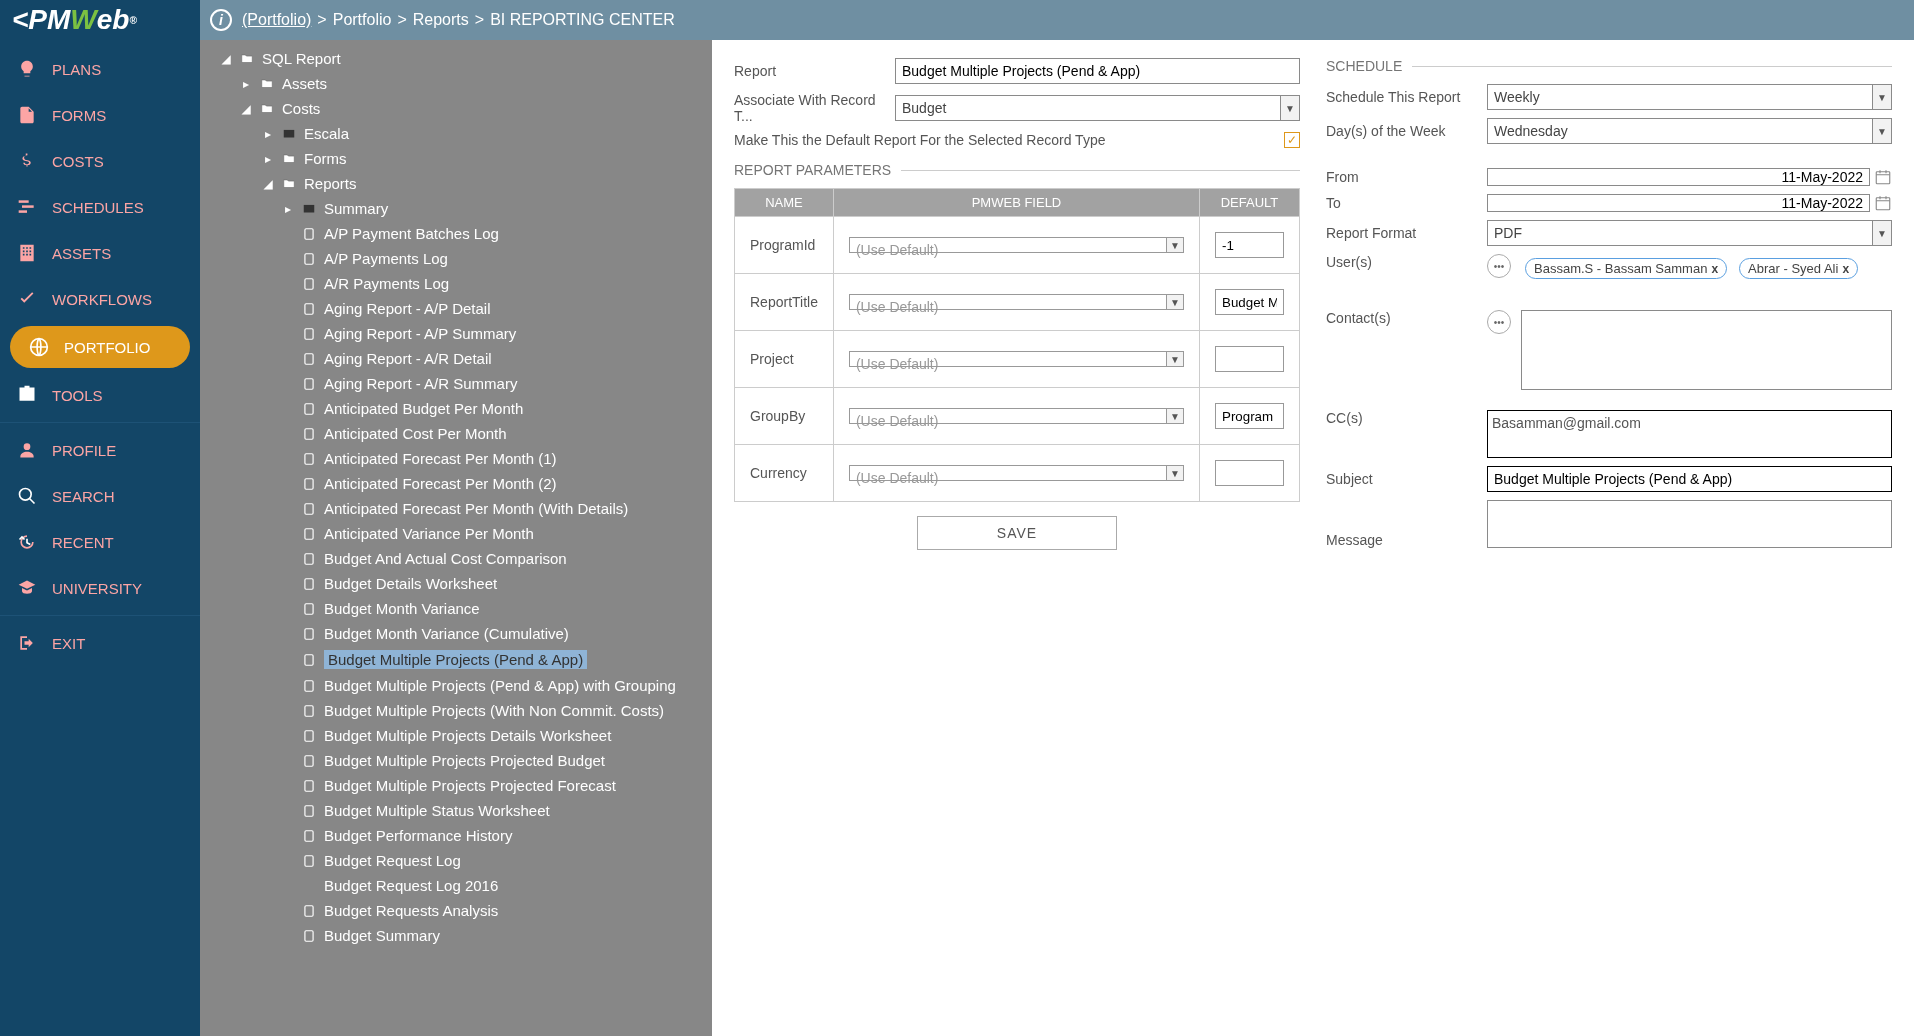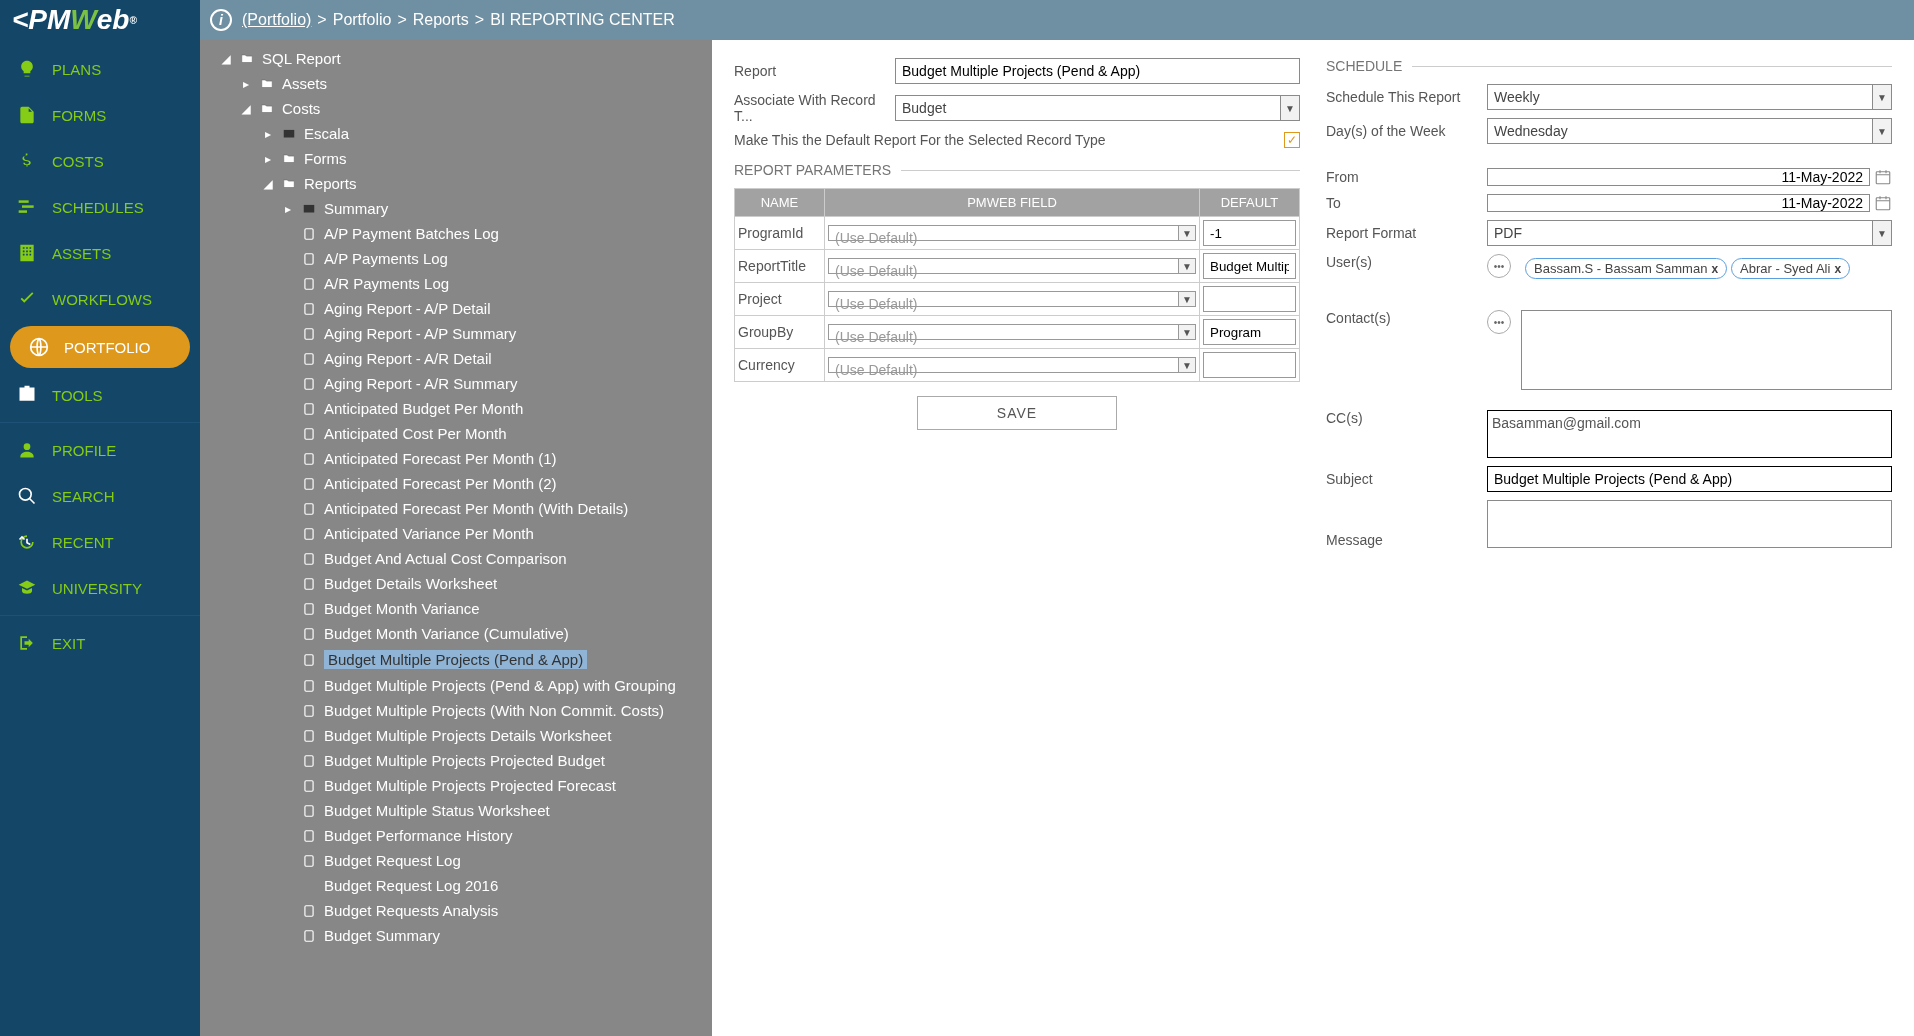--- a/index.html
+++ b/index.html
@@ -1,21 +1,21 @@
 <!DOCTYPE html>
 <html><head>
 <meta charset="utf-8">
 <style>
 * { box-sizing: border-box; margin: 0; padding: 0; font-family: Arial, sans-serif; }
 body { width: 1914px; height: 1036px; display: flex; overflow: hidden; font-size: 15px; }
 .sidebar { width: 200px; background: #134667; color: #fff; display: flex; flex-direction: column; }
 .logo { height: 40px; display: flex; align-items: center; padding: 0 12px; font-size: 28px; font-weight: bold; font-style: italic; }
 .logo .w { color: #7bc142; }
 .nav { flex: 1; padding-top: 6px; }
-.nav-item { display: flex; align-items: center; padding: 12px 16px; font-size: 15px; cursor: pointer; color: #84cc16; gap: 14px; }
+.nav-item { display: flex; align-items: center; padding: 12px 16px; font-size: 15px; cursor: pointer; color: #fca5a5; gap: 14px; }
 .nav-item.active { background: #de981b; border-radius: 24px; margin: 4px 10px; color: #fff; padding: 10px 18px; }
 .nav-item .ic { width: 22px; height: 22px; display: inline-flex; align-items: center; justify-content: center; flex-shrink: 0; }
 .nav-sep { height: 1px; background: #1d5276; margin: 4px 0; }
 svg { fill: currentColor; }
 .main { flex: 1; display: flex; flex-direction: column; }
 .topbar { height: 40px; background: #6f8fa2; color: #fff; display: flex; align-items: center; padding: 0 10px; gap: 10px; font-size: 16px; }
 .topbar .info-ic { width: 22px; height: 22px; border: 2px solid #fff; border-radius: 50%; display: flex; align-items: center; justify-content: center; font-weight: bold; font-style: italic; font-size: 14px; }
 .topbar .bc { display: flex; align-items: center; gap: 6px; }
 .topbar .bc a { text-decoration: underline; color: #fff; }
 .content { flex: 1; display: flex; overflow: hidden; }
@@ -41,31 +41,31 @@
 .flabel { width: 155px; flex-shrink: 0; font-size: 14px; }
 .ftxt { flex: 1; border: 1px solid #8a8a8a; padding: 4px 6px; font-size: 14px; height: 26px; }
 .fsel { flex: 1; display: flex; }
 .fsel .fbody { flex: 1; border: 1px solid #8a8a8a; border-right: none; padding: 4px 6px; height: 26px; font-size: 14px; color: #444; }
 .fsel .farrow { width: 20px; border: 1px solid #8a8a8a; background: #f2f2f2; display: flex; align-items: center; justify-content: center; font-size: 10px; color: #555; height: 26px; }
 .fchk { width: 16px; height: 16px; border: 1px solid #de981b; display: inline-flex; align-items: center; justify-content: center; color: #de981b; font-size: 12px; }
 .section-hdr { display: flex; align-items: center; gap: 10px; margin: 6px 0 2px 0; font-size: 14px; color: #757575; }
 .section-hdr .line { flex: 1; height: 1px; background: #ccc; }
 .ptable { border: 1px solid #ccc; border-collapse: collapse; width: 100%; }
 .ptable th { background: #a2a2a2; color: #fff; padding: 6px; font-size: 13px; border: 1px solid #ccc; font-weight: normal; text-align: center; }
-.ptable td { border: 1px solid #ccc; padding: 3px; font-size: 14px; }
+.ptable td { border: 1px solid #ccc; padding: 15px; font-size: 14px; }
 .ptable .pcell-sel { display: flex; height: 16px; }
 .ptable .pcell-sel .pb { flex: 1; border: 1px solid #999; border-right: none; padding: 4px 6px; color: #999; }
 .ptable .pcell-sel .pa { width: 18px; border: 1px solid #999; background: #f2f2f2; display: flex; align-items: center; justify-content: center; font-size: 10px; color: #555; }
 .ptable .pcell-txt { border: 1px solid #999; height: 26px; padding: 4px 6px; width: 100%; }
 .save-btn { width: 200px; padding: 8px; text-align: center; border: 1px solid #aaa; margin: 6px auto 0 auto; cursor: pointer; font-size: 14px; color: #555; letter-spacing: 1px; }
 .date-wrap { display: flex; align-items: center; gap: 4px; flex: 1; }
 .date-wrap .dt { flex: 1; border: 1px solid #8a8a8a; height: 18px; padding: 4px 6px; text-align: right; font-size: 14px; }
 .date-wrap .cal { width: 18px; height: 18px; }
 .dots-btn { width: 24px; height: 24px; border: 1px solid #aaa; border-radius: 50%; display: flex; align-items: center; justify-content: center; font-size: 10px; color: #666; flex-shrink: 0; }
-.chip-box { flex: 1; border: 1px solid #8a8a8a; min-height: 48px; padding: 4px; display: flex; flex-wrap: wrap; gap: 4px; align-content: flex-start; }
+.chip-box { flex: 1; border: 1px solid #8a8a8a; min-height: 48px; padding: 4px; display: flex; flex-wrap: wrap; gap: 12px; align-content: flex-start; }
 .chip { border: 1px solid #5a9fe0; border-radius: 12px; padding: 2px 8px; font-size: 13px; color: #444; display: flex; align-items: center; gap: 4px; }
 .chip .x { font-size: 12px; color: #444; cursor: pointer; font-weight: bold; }
 .txtarea { flex: 1; border: 1px solid #000; min-height: 48px; padding: 4px; font-size: 14px; }
 .txtarea.light { border-color: #8a8a8a; }
 .flabel-wide { width: 155px; flex-shrink: 0; font-size: 14px; }
 .cal-svg { stroke: #888; stroke-width: 1.5; fill: none; }
 </style>
 </head>
 <body>
 

